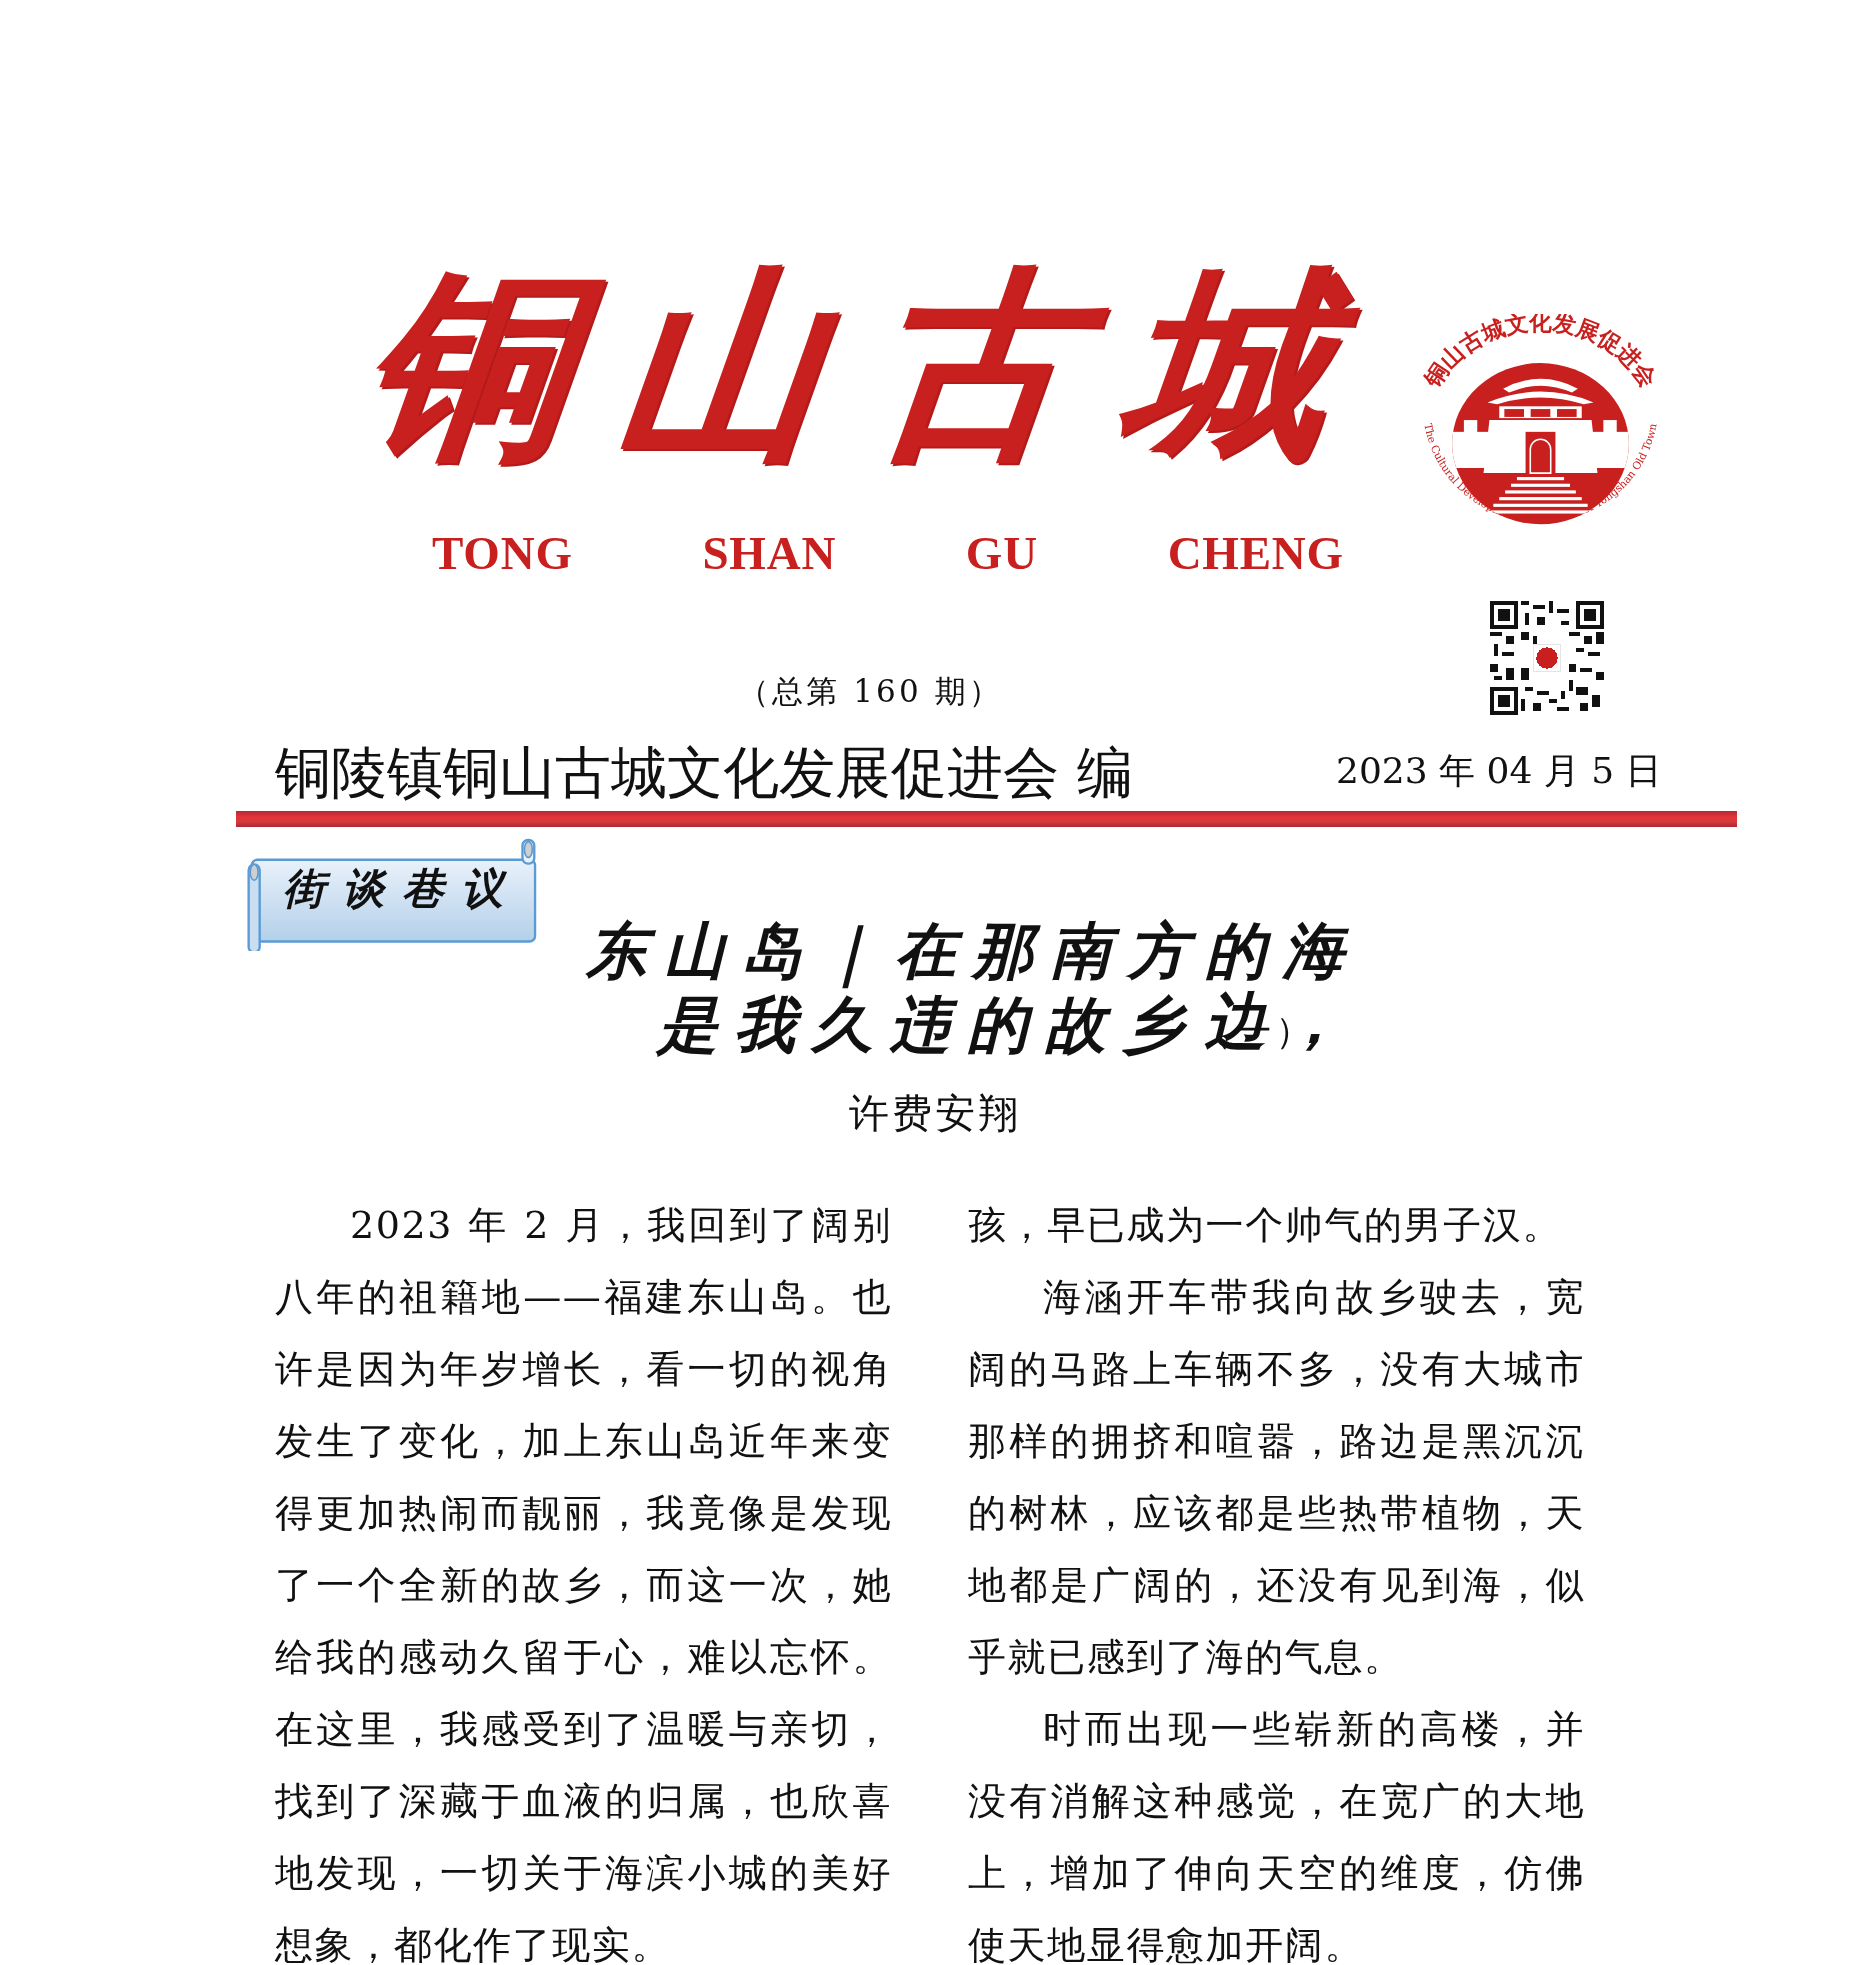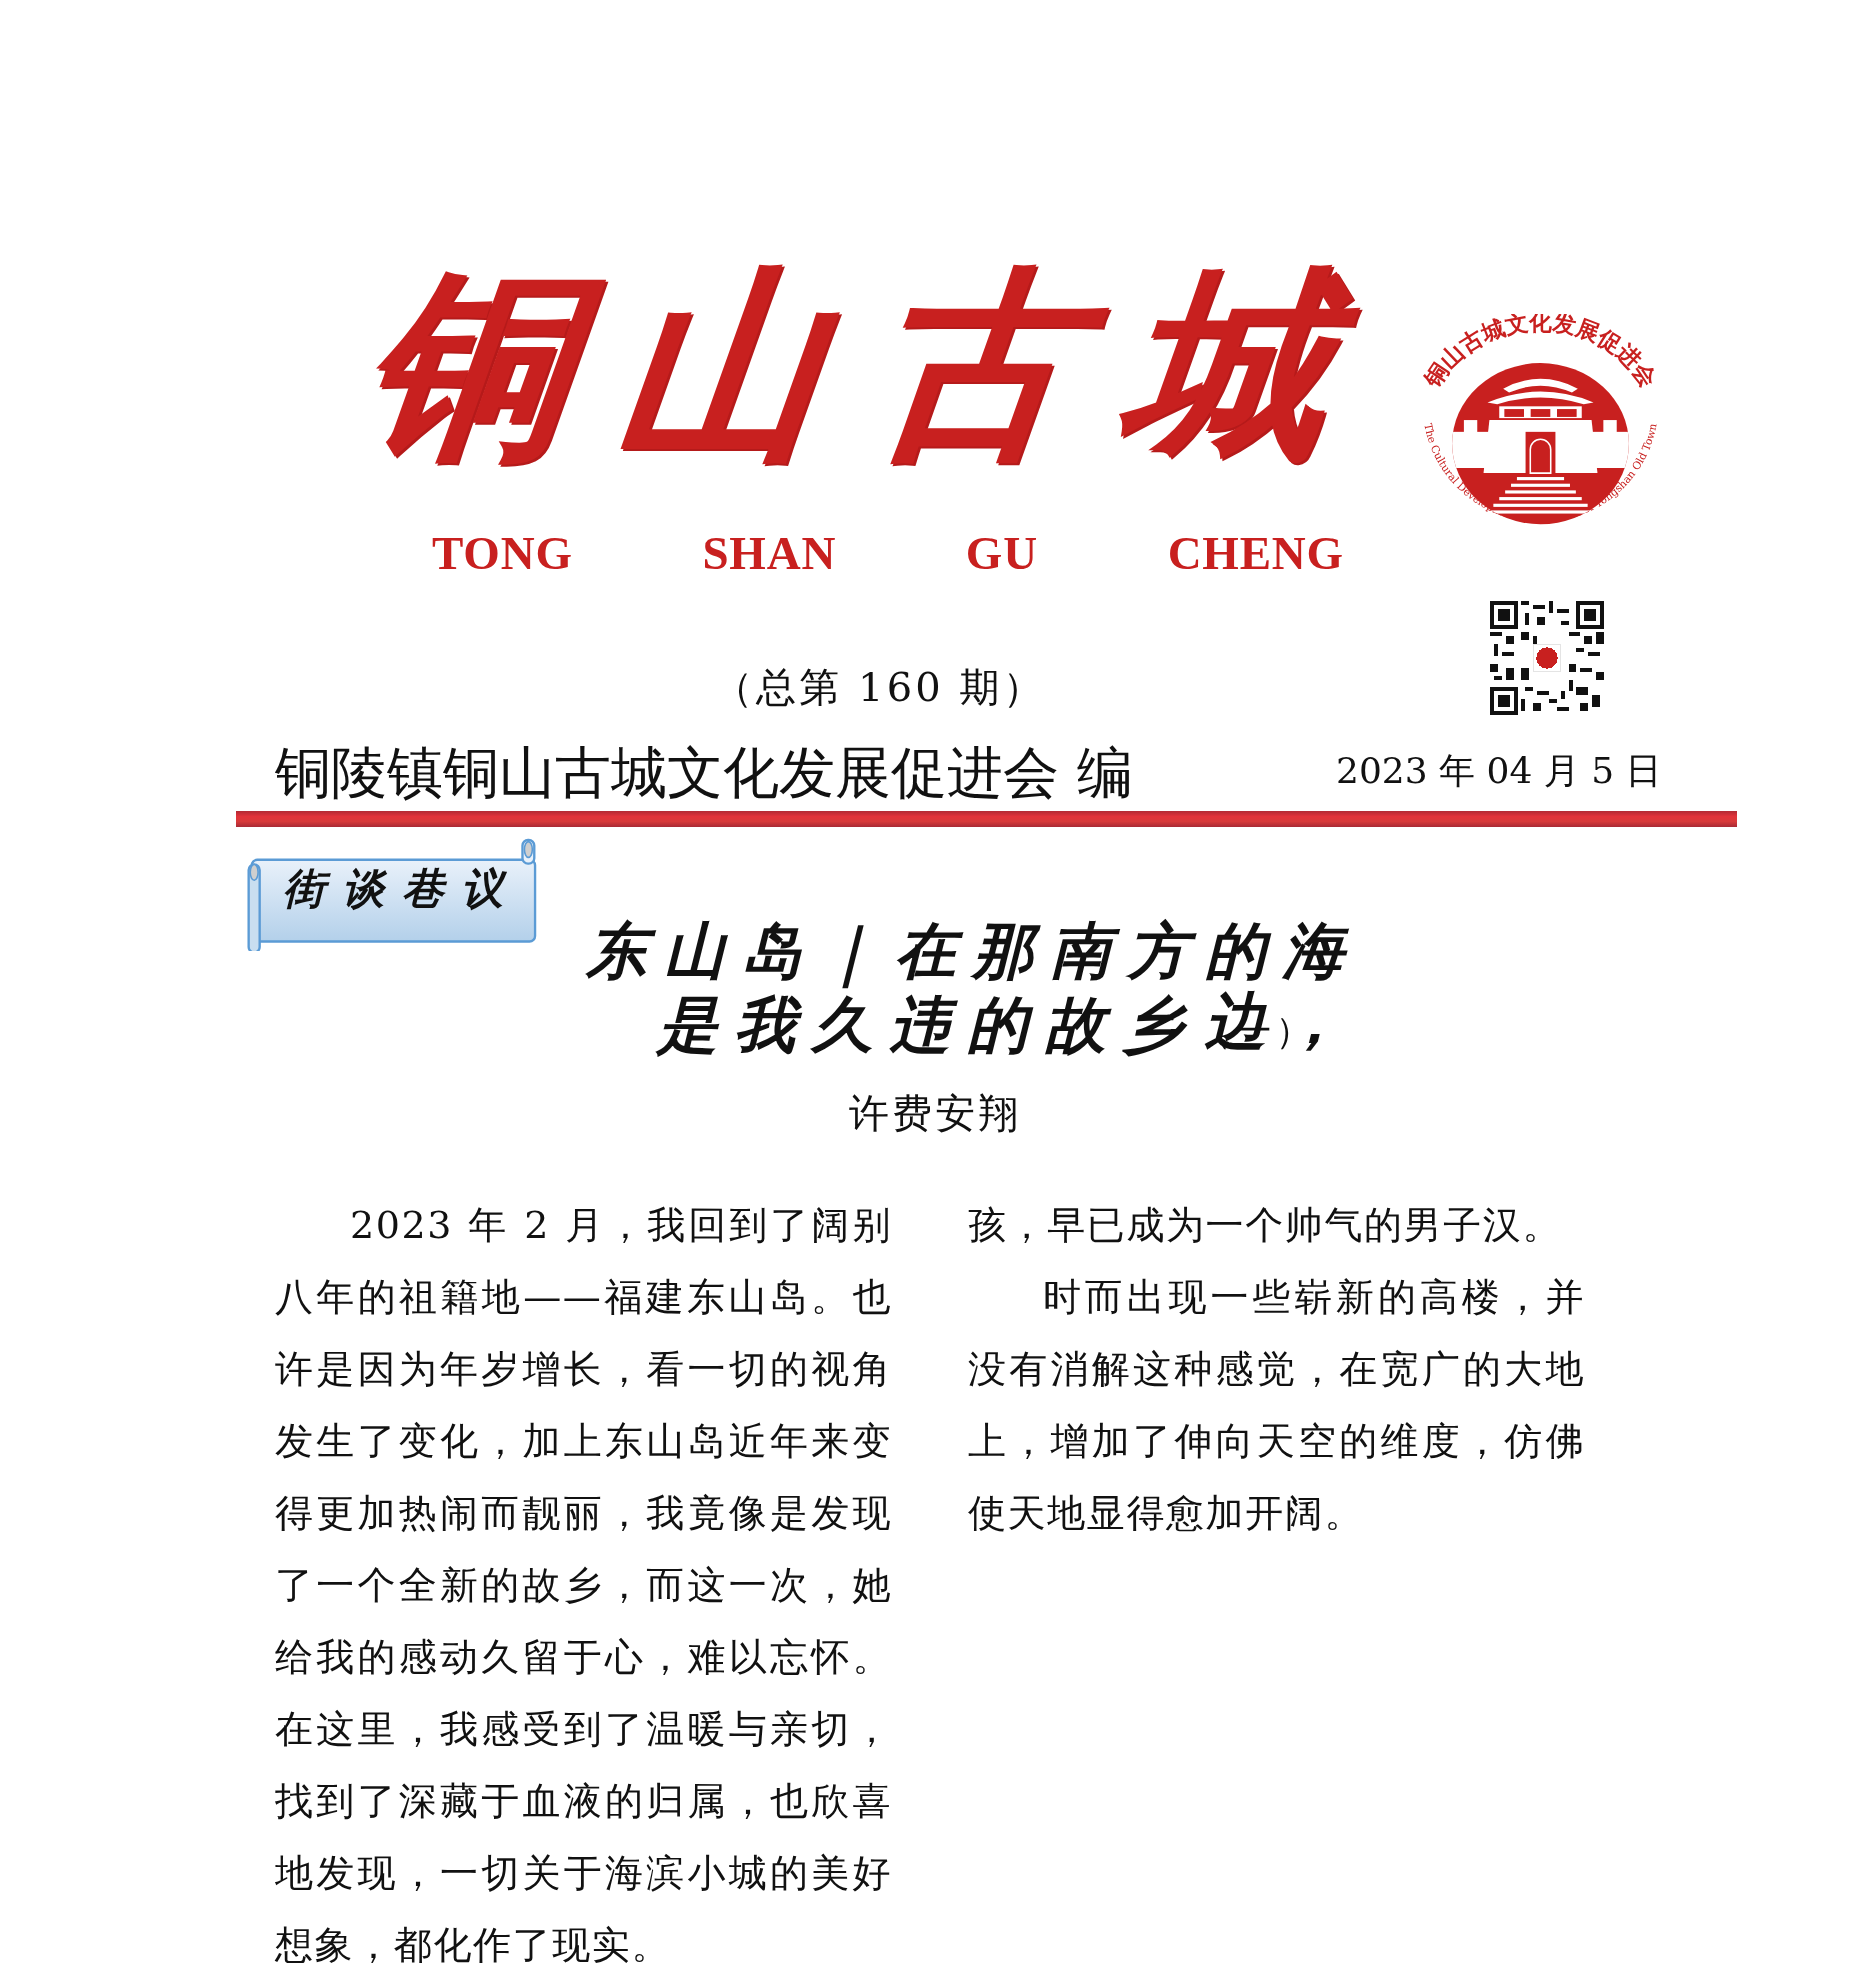--- a/index.html
+++ b/index.html
@@ -18,21 +18,21 @@
   .pinyin span { font-family:"Liberation Serif",serif; font-weight:bold; color:#c8201f;
     font-size:47px; letter-spacing:0.8px; }
 
   
   .logo { left:1399px; top:314px; width:283px; height:220px; }
   .qr { left:1490px; top:601px; width:114px; height:114px; }
 
   
   .issue { left:700px; top:641px; width:511px; height:71px; display:flex; align-items:flex-end; }
   .issue .big { font-size:59px; line-height:1; font-family:"DejaVu Serif",serif; }
-  .issue .small { font-size:40px; line-height:1; margin-left:13px; padding-bottom:4.7px; letter-spacing:3.1px; }
+  .issue .small { font-size:31px; line-height:1; margin-left:38px; padding-bottom:4.7px; letter-spacing:3.1px; }
 
   .editor { left:275px; top:739px; font-size:56px; line-height:1.2; }
   .date { left:1336px; top:749px; font-size:36px; line-height:1.2; }
 
   .redbar { left:236px; top:811px; width:1501px; height:15.7px;
     background:linear-gradient(#b22a34 0%, #e2333a 35%, #d83a3a 65%, #a82a35 100%); }
 
   
   .scroll { left:240px; top:829px; width:299px; height:122px; }
   .scroll-label { left:283px; top:861px; width:220px; height:55px; display:flex;
@@ -208,16 +208,17 @@
 </div>
 <div class="abs author">许费安翔</div>
 
 <div class="abs col left">
   <p>2023 年 2 月，我回到了阔别八年的祖籍地——福建东山岛。也许是因为年岁增长，看一切的视角发生了变化，加上东山岛近年来变得更加热闹而靓丽，我竟像是发现了一个全新的故乡，而这一次，她给我的感动久留于心，难以忘怀。在这里，我感受到了温暖与亲切，找到了深藏于血液的归属，也欣喜地发现，一切关于海滨小城的美好想象，都化作了现实。</p>
 
 </div>
 
 <div class="abs col right">
   <p class="cont">孩，早已成为一个帅气的男子汉。</p>
+  <p>海涵开车带我向故乡驶去，宽阔的马路上车辆不多，没有大城市那样的拥挤和喧嚣，路边是黑沉沉的树林，应该都是些热带植物，天地都是广阔的，还没有见到海，似乎就已感到了海的气息。</p>
   <p>时而出现一些崭新的高楼，并没有消解这种感觉，在宽广的大地上，增加了伸向天空的维度，仿佛使天地显得愈加开阔。</p>
 
 </div>
 
 
 </body></html>

